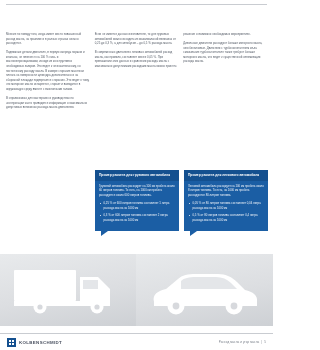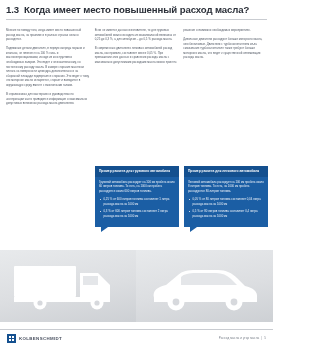--- a/index.html
+++ b/index.html
@@ -126,25 +126,20 @@
     position:absolute;right:7px;top:6px;
     font-size:3px;color:#7d838d;letter-spacing:0.1px;
   }
   .foot-right .sep{margin:0 2px;}
 </style>
 </head>
 <body>
 
 <div class="page">
 
-  <div class="title-block">
-    <div class="title">
-      <span class="num">1.3</span><span>Когда имеет место повышенный расход масла?</span>
-    </div>
-  </div>
   <div class="title-rule"></div>
 
   <div class="cols">
     <div class="col">
       <p>Мнения по поводу того, когда имеет место повышенный расход масла, на практике и в разных странах сильно расходятся.</p>
       <p>Подвижные детали двигателя, в первую очередь поршни и клапаны, не являются на 100 % газо- и маслонепроницаемыми, исходя из конструктивно необходимых зазоров. Это ведет к незначительному, но постоянному расходу масла. В камере сгорания масляная пленка на поверхности цилиндра дополнительно и на сборочной площади подвергается сгоранию. Это ведет к тому, что моторное масло испаряется, сгорает и выводится в окружающую среду вместе с выхлопными газами.</p>
       <p>В справочниках для мастерских и руководствах по эксплуатации часто приводится информация о максимально допустимых величинах расхода масла двигателем.</p>
     </div>
     <div class="col">
       <p>Если не имеется данных изготовителя, то для грузовых автомобилей можно исходить из максимальной величины от 0,25 до 0,3 %, а для автобусов – до 0,5 % расхода масла.</p>

